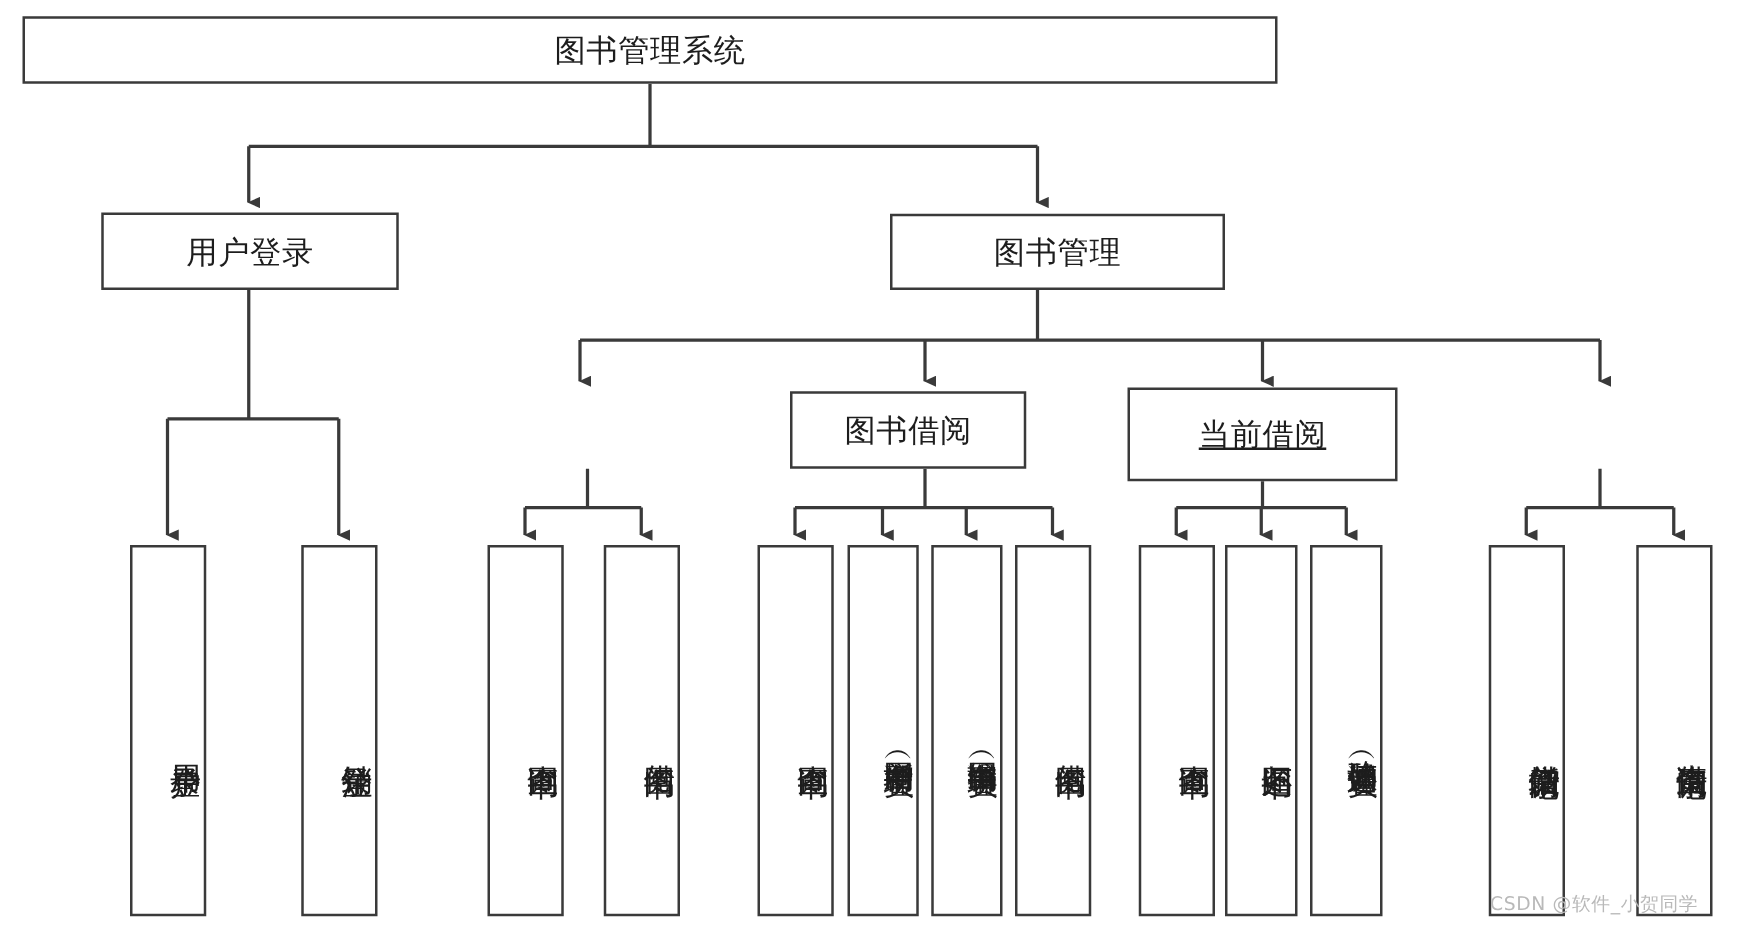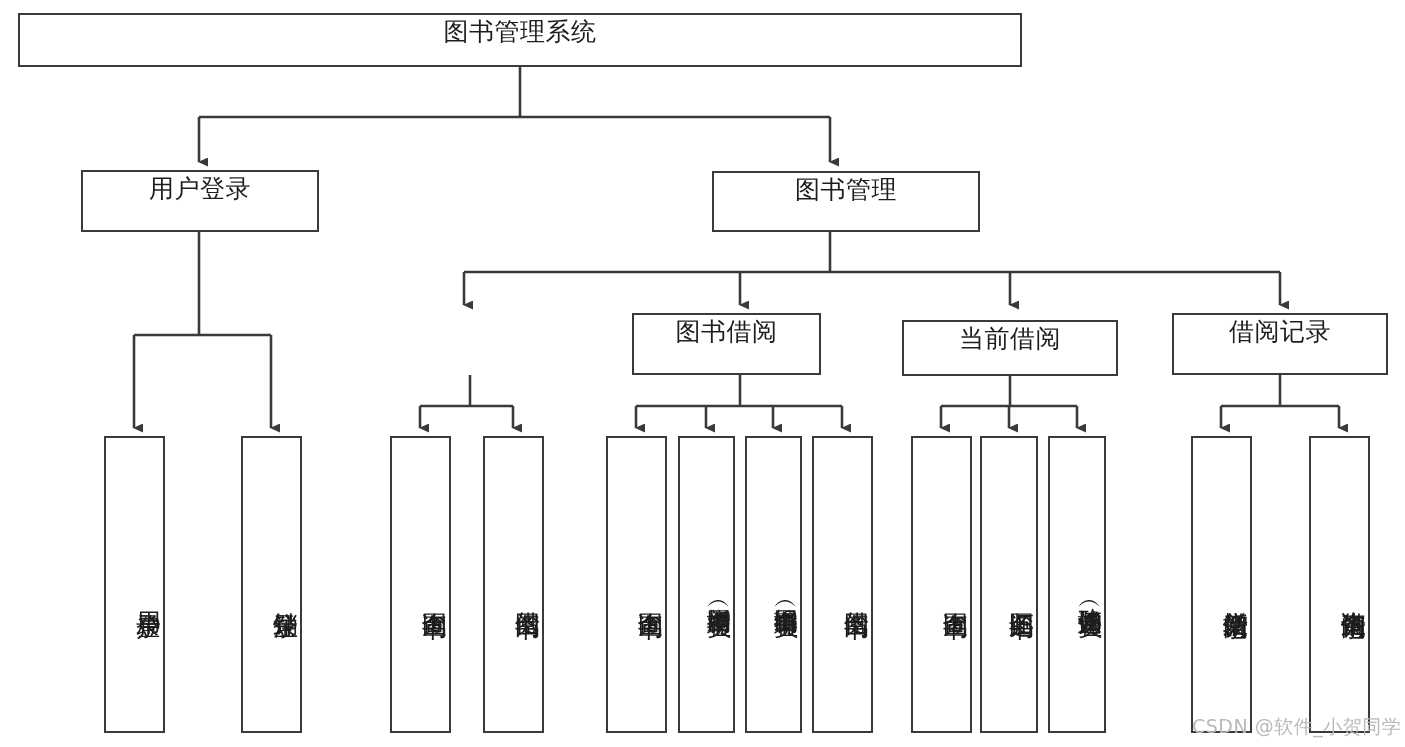--- a/index.html
+++ b/index.html
@@ -25,21 +25,21 @@
     width: 1405px;
     height: 747px;
     pointer-events: none;
   }
   .node {
     position: absolute;
     box-sizing: border-box;
     background: #ffffff;
     border: 2.5px solid #3a3a3a;
     display: flex;
-    align-items: flex-start;
+    align-items: center;
     justify-content: center;
     color: #1d1d1d;
   }
   .node.horiz {
     font-size: 25px;
     letter-spacing: 0.5px;
   }
   .node.root {
     font-size: 25px;
   }
@@ -58,21 +58,21 @@
     text-orientation: upright;
     white-space: nowrap;
   }
   .node.leaf.tall-text {
     font-size: 24px;
   }
   #watermark {
     position: absolute;
     left: 1192px;
     top: 714px;
-    font-size: 19px;
+    font-size: 15px;
     color: #b9b9b9;
     white-space: nowrap;
     letter-spacing: 0.5px;
   }
 </style>
 </head>
 <body>
 
 <div id="diagram-root">
 
@@ -136,27 +136,24 @@
 
   <div class="node horiz" style="left:712px; top:171px; width:268px; height:61px;">
     <span>图书管理</span>
   </div>
 
 
   <div class="node horiz" style="left:632px; top:313px; width:189px; height:62px;">
     <span>图书借阅</span>
   </div>
 
-  <div class="node horiz" style="left:902px; top:320px; width:216px; height:56px;">
+  <div class="node horiz" style="left:902px; top:310px; width:216px; height:75px;text-decoration:underline;">
     <span>当前借阅</span>
   </div>
 
-  <div class="node horiz" style="left:1172px; top:313px; width:216px; height:62px;">
-    <span>借阅记录</span>
-  </div>
 
   <div class="node leaf" style="left:104px; top:436px; width:61px; height:297px;">
     <span class="vlabel">用户登录</span>
   </div>
 
   <div class="node leaf" style="left:241px; top:436px; width:61px; height:297px;">
     <span class="vlabel">注销登录</span>
   </div>
 
   <div class="node leaf" style="left:390px; top:436px; width:61px; height:297px;">

